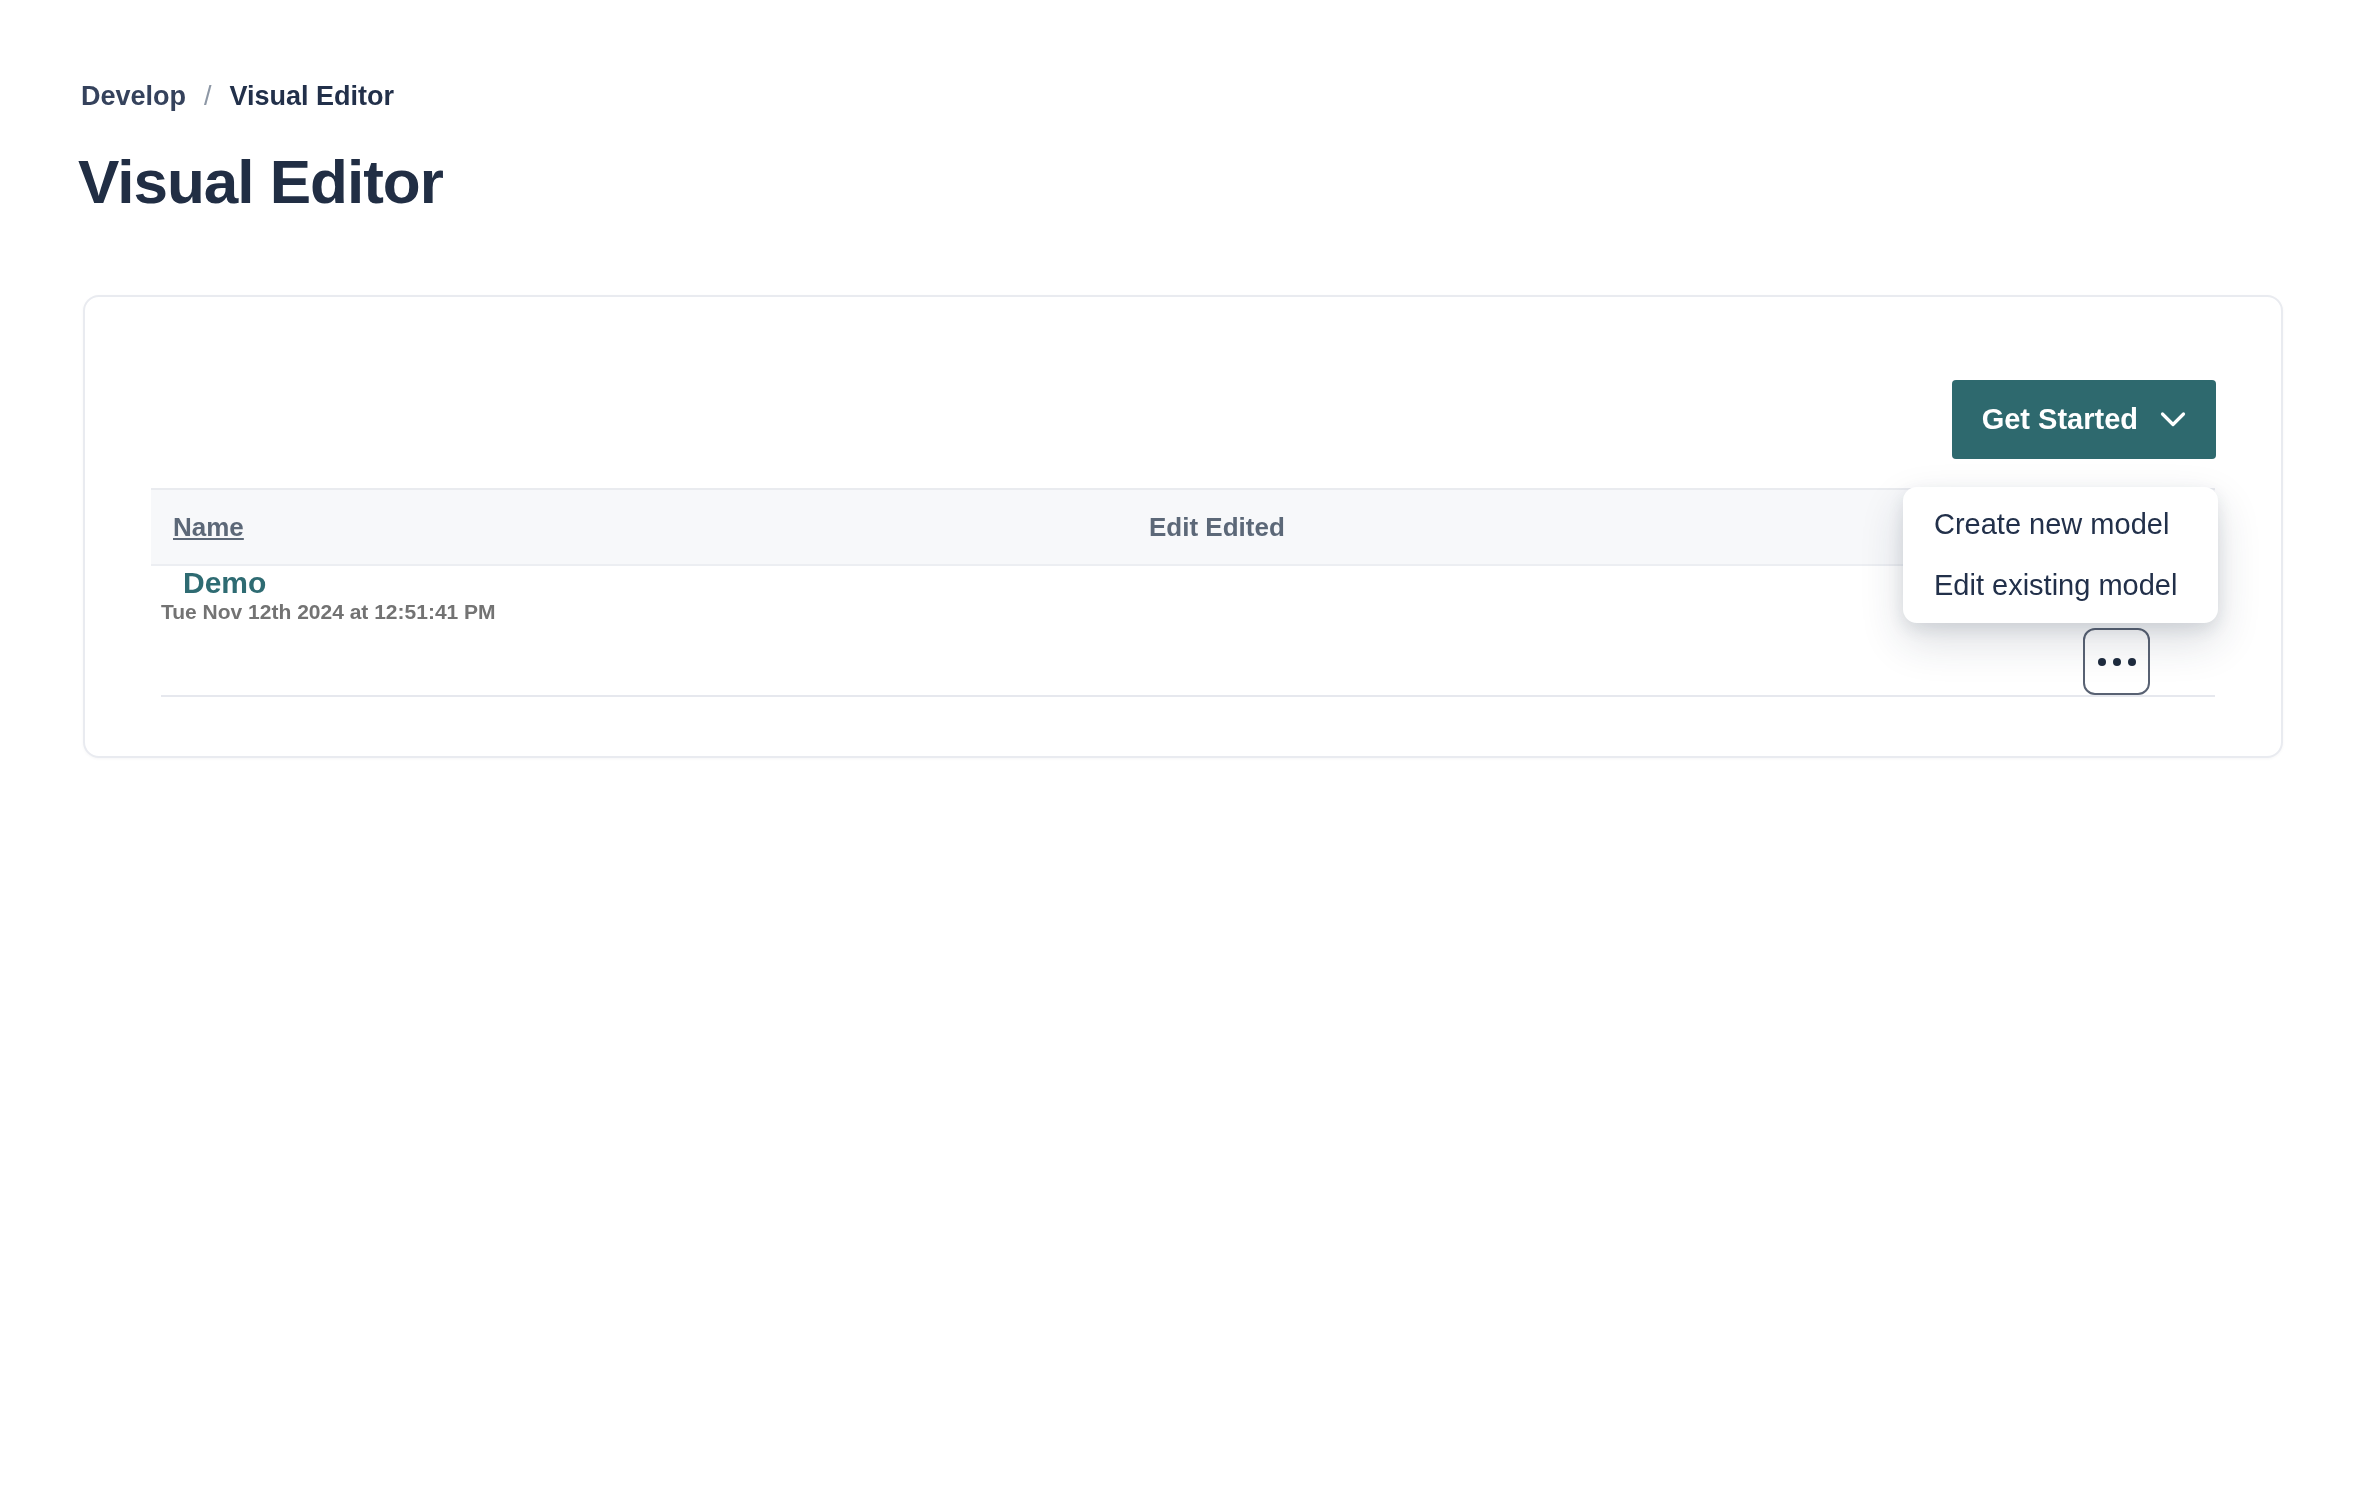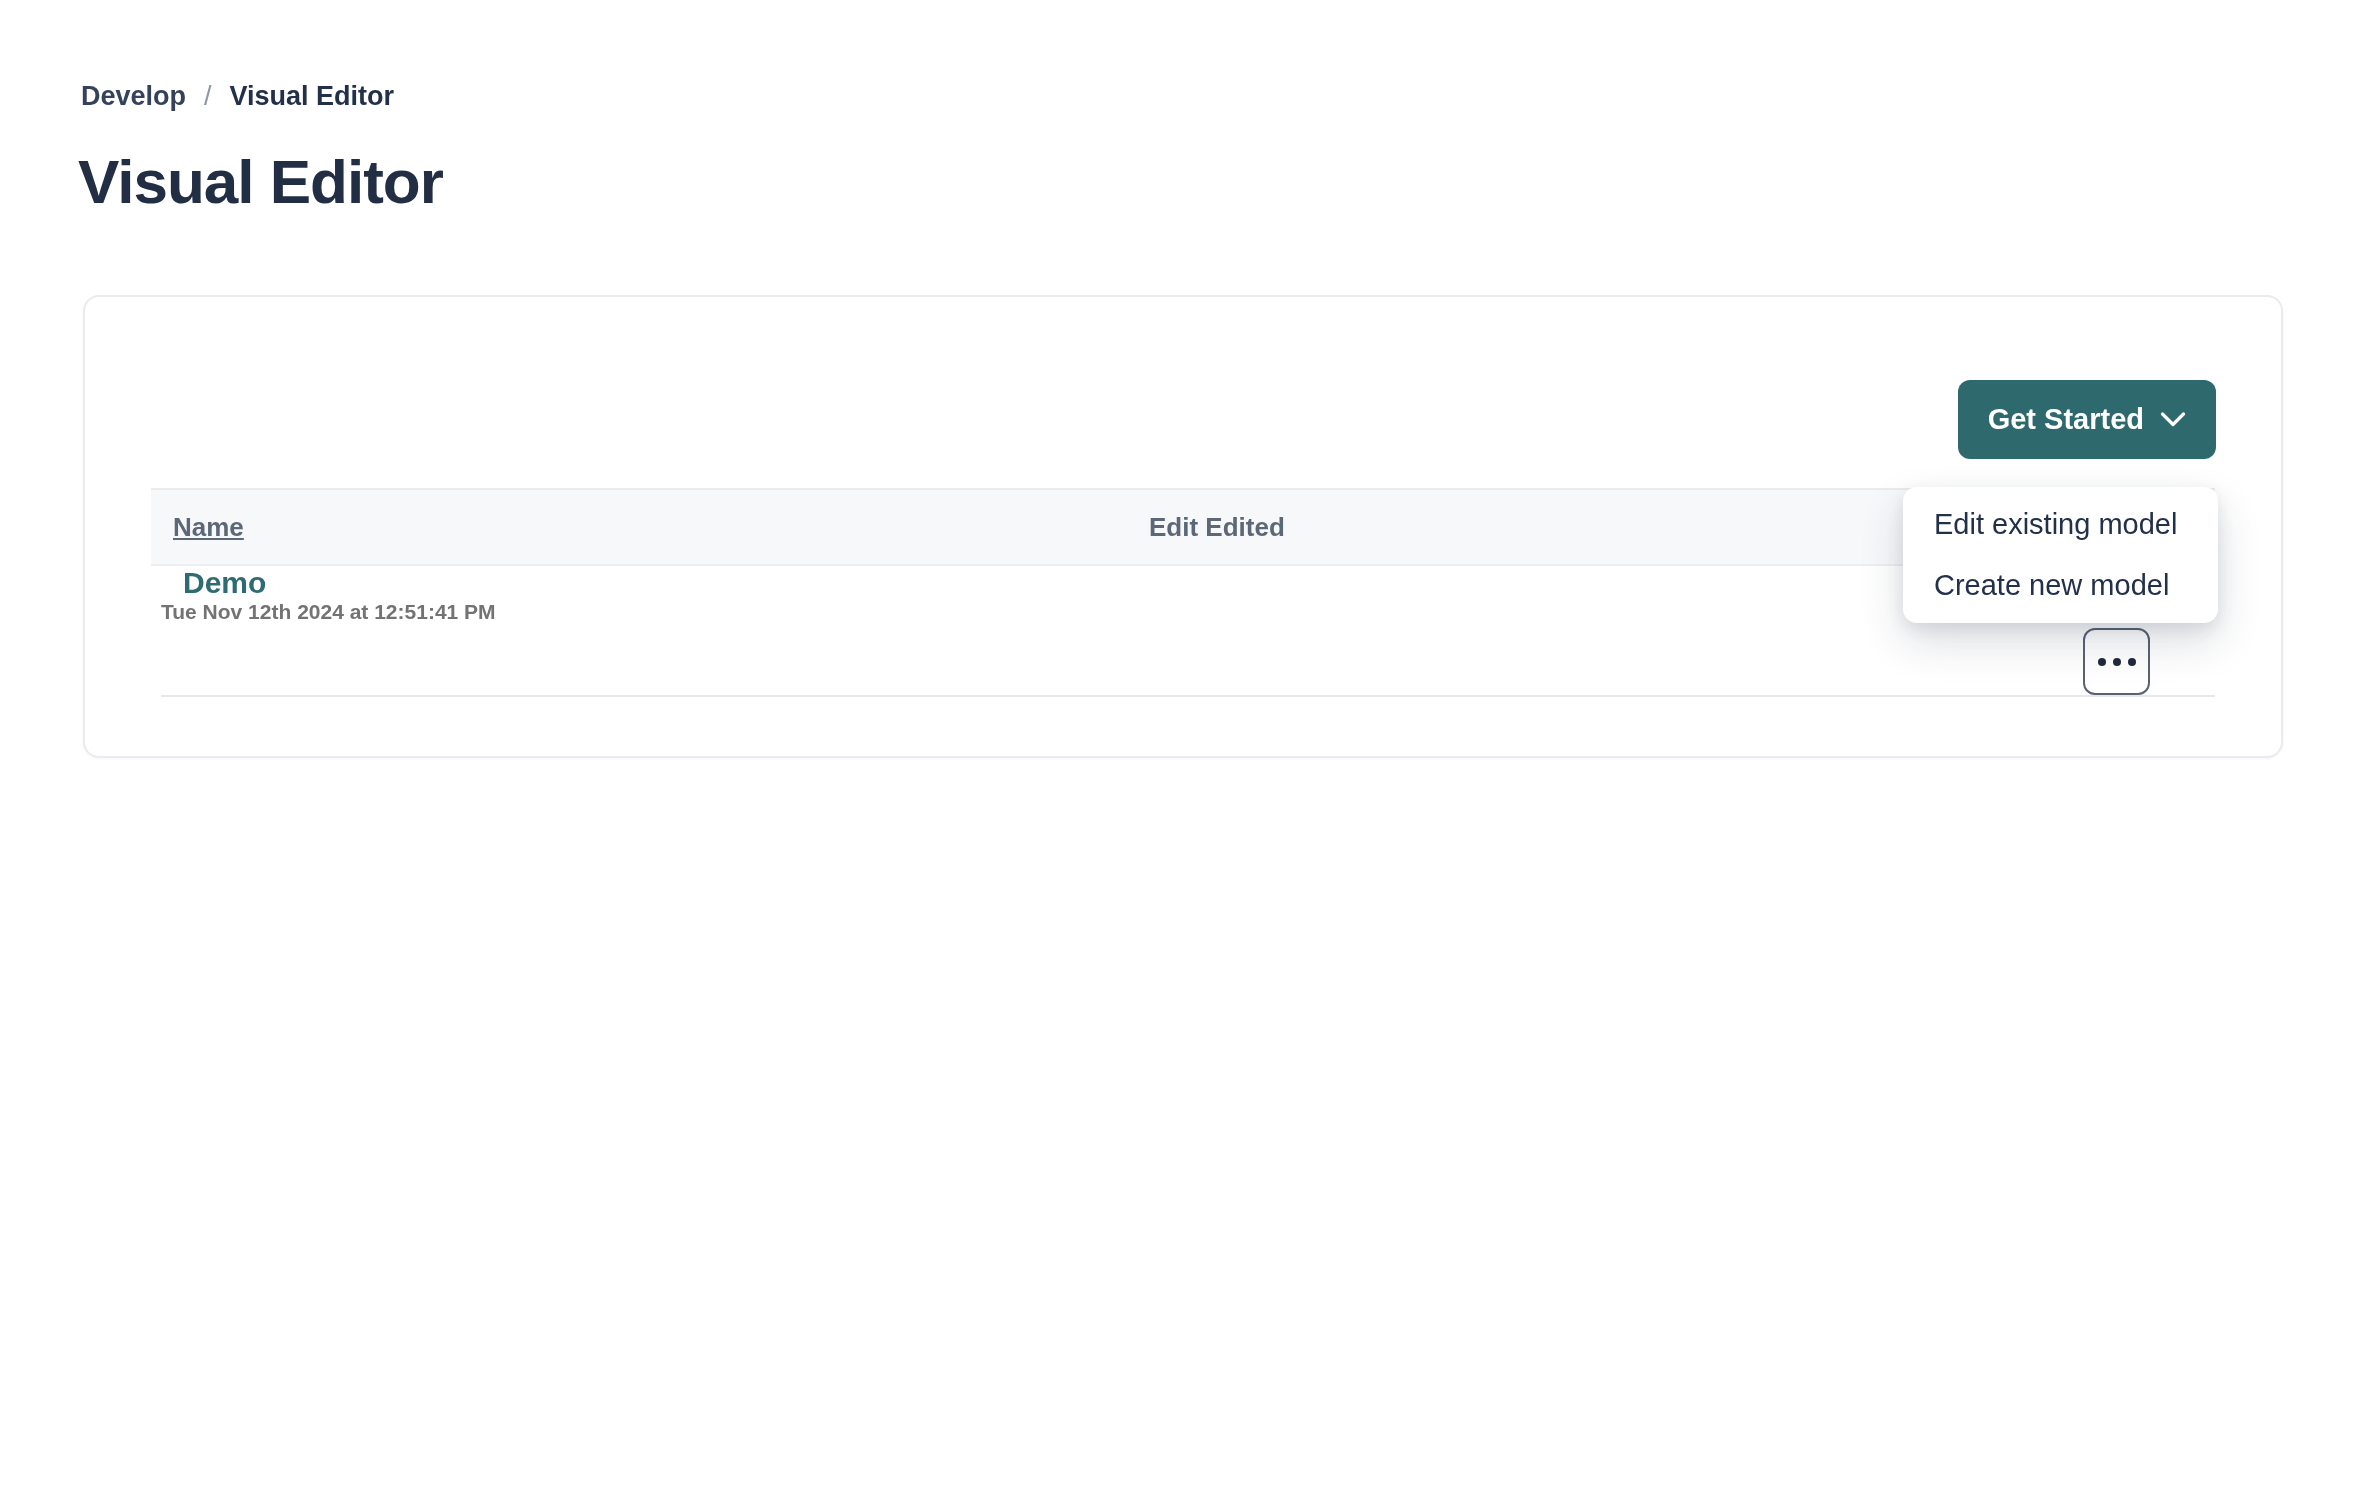--- a/index.html
+++ b/index.html
@@ -49,24 +49,24 @@
   .search-box input {
     flex:1; border:none; outline:none; background:transparent;
     font-family:"Liberation Sans", sans-serif;
     font-size:30px; color:#3c4456;
   }
   .search-box input::placeholder { color:#5f6a7d; opacity:1; }
 
   
   .get-started {
     position:absolute; right:65px; top:83px; height:79px;
-    display:flex; align-items:center; gap:16px;
+    display:flex; align-items:center; gap:22px;
     padding:0 30px;
     background:#2e696e; color:#ffffff;
-    border:none; border-radius:12px; cursor:pointer;
+    border:none; border-radius:4px; cursor:pointer;
     font-family:"Liberation Sans", sans-serif;
     font-size:29px; font-weight:700;
   }
 
   
   .dropdown {
     position:absolute; left:1903px; top:487px; width:315px;
     background:#ffffff; border-radius:14px;
     box-shadow:0 6px 16px rgba(33,46,68,0.10), 0 18px 44px rgba(33,46,68,0.16);
     padding:7px 0; z-index:10;
@@ -147,17 +147,17 @@
               <i></i>
               <i></i>
           </span>
         </button>
       </div>
     </div>
 
   </section>
 
   <div class="dropdown">
+    <div class="dropdown-item">Create new model</div>
     <div class="dropdown-item">Edit existing model</div>
-    <div class="dropdown-item">Create new model</div>
   </div>
 
 </div>
 
 </body></html>

